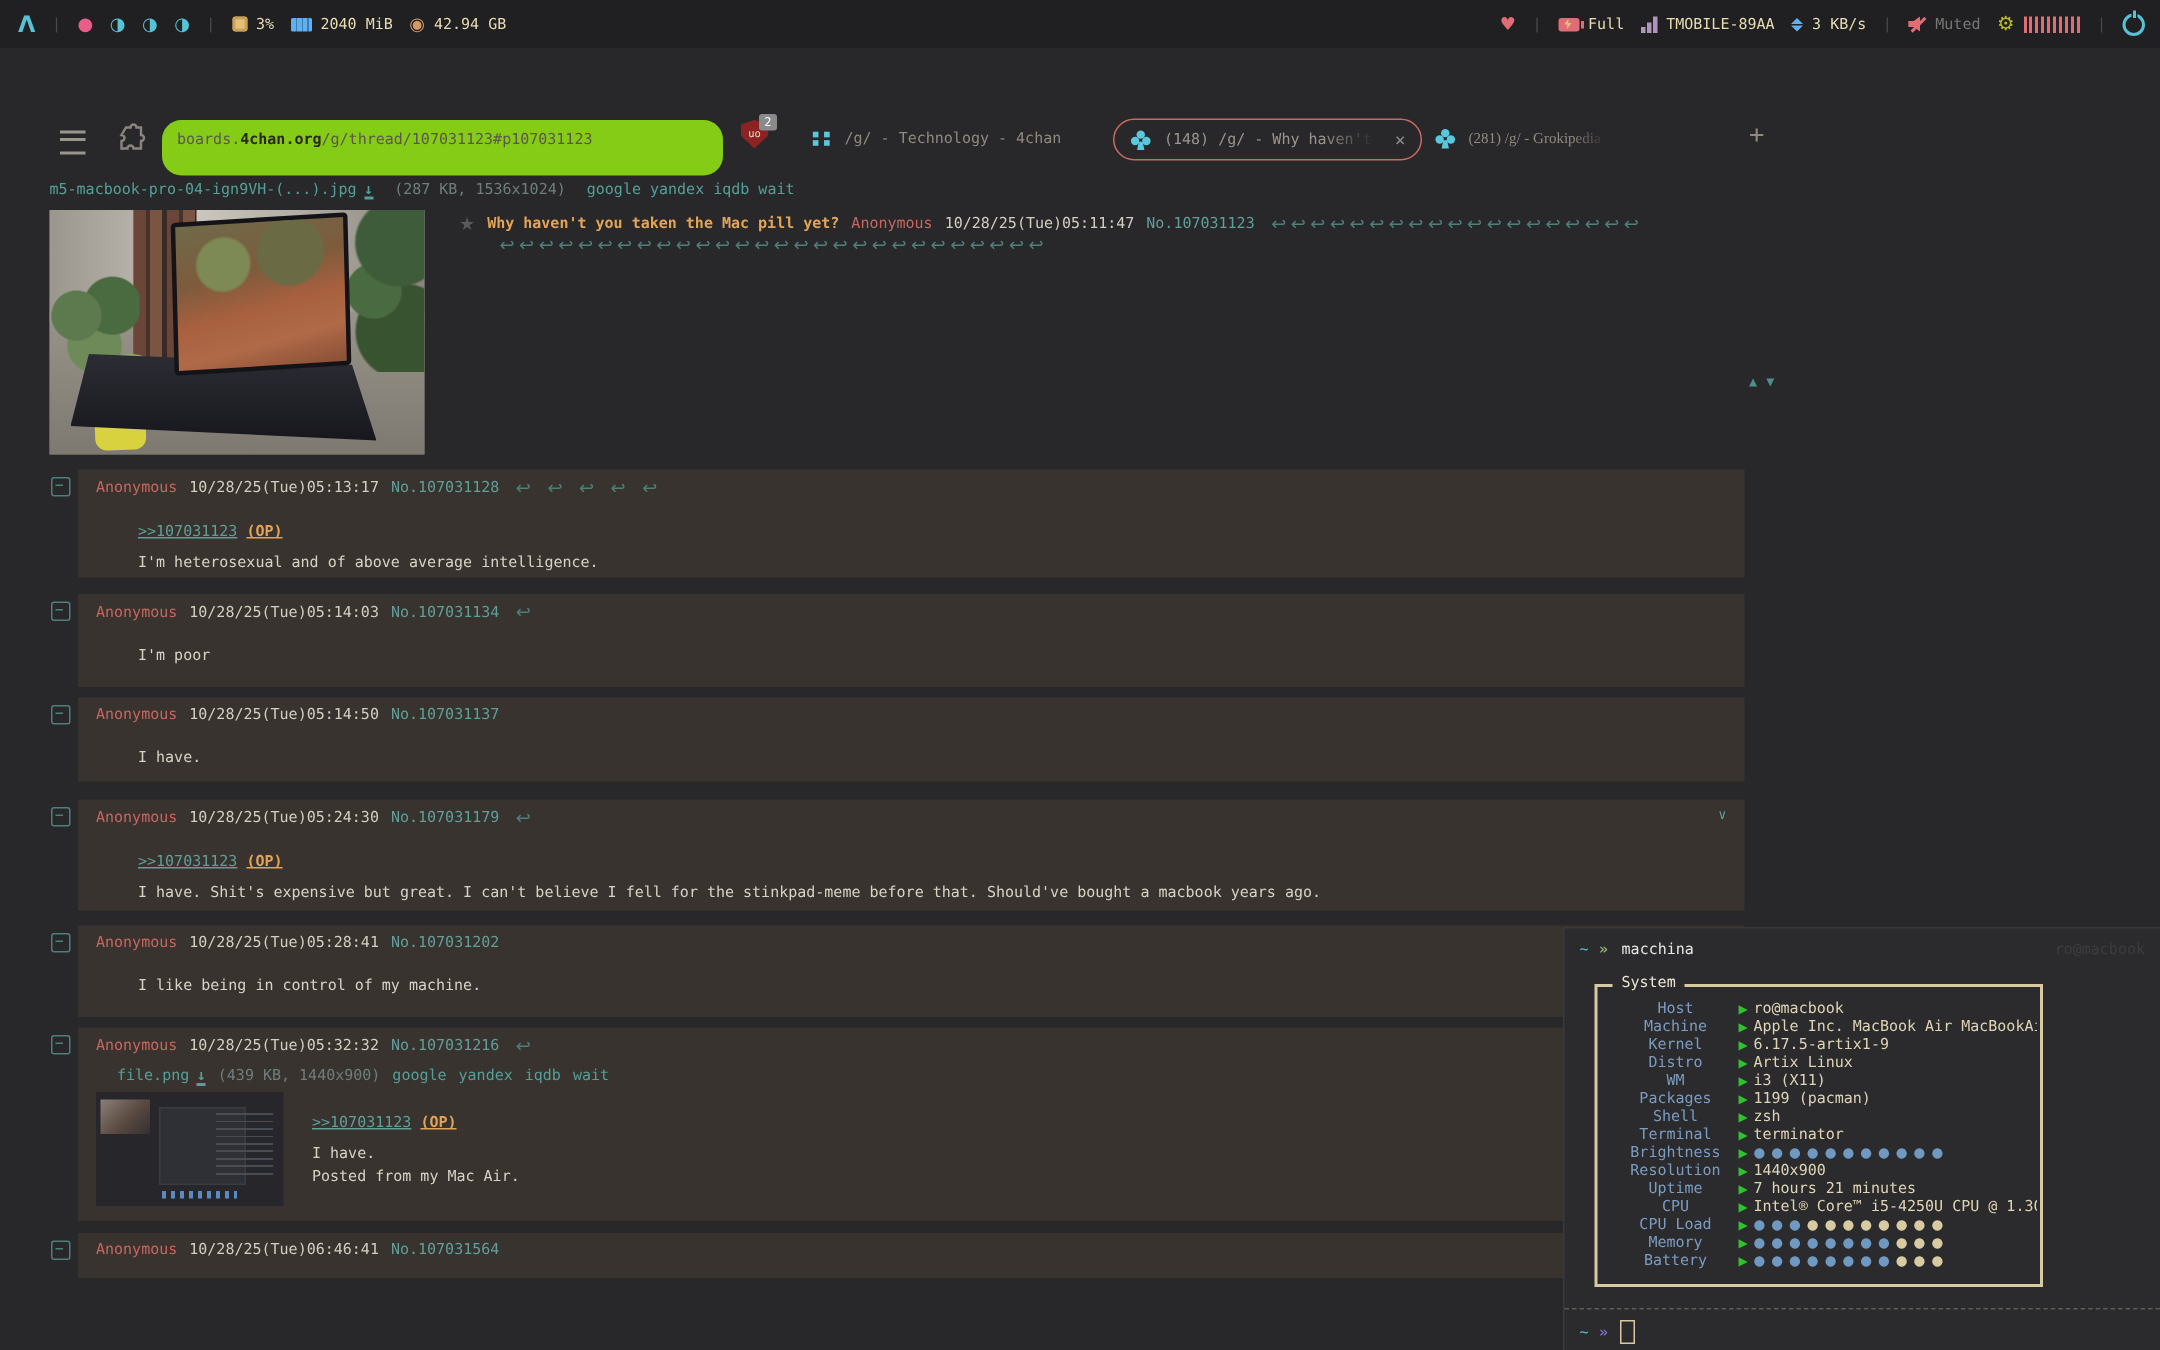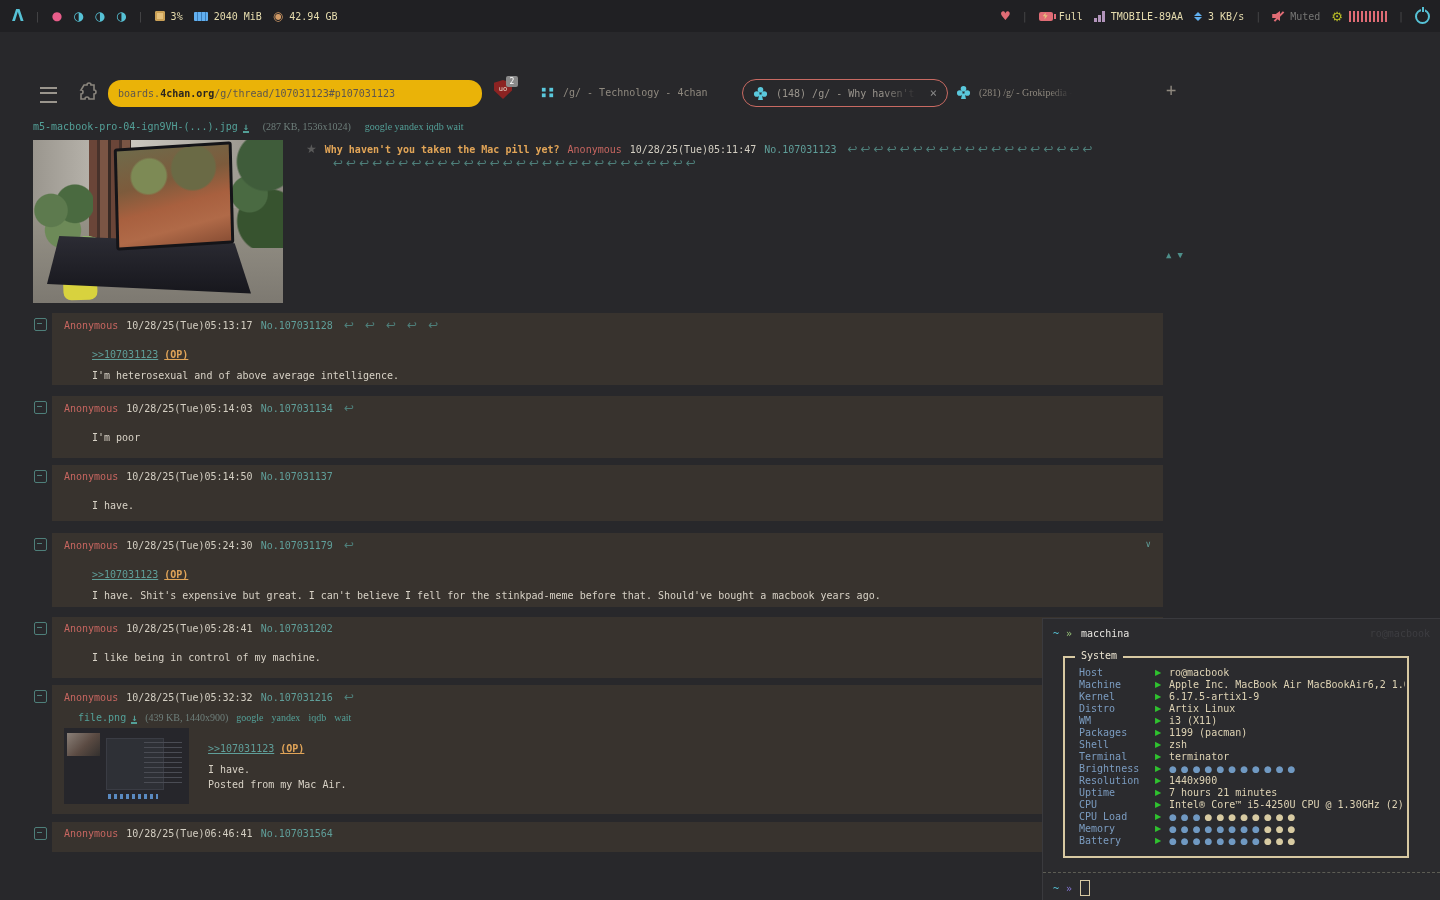--- a/index.html
+++ b/index.html
@@ -43,21 +43,21 @@
   .i-gear{color:#b8bb26;font-size:13px;}
   .i-loadbars{width:38px;height:11px;background:repeating-linear-gradient(90deg,#e06c75 0 2px,transparent 2px 4px);}
   .i-power{position:relative;width:11px;height:11px;border:2px solid #56c2d6;border-radius:50%;}
   .i-power::after{content:"";position:absolute;left:50%;top:-4px;transform:translateX(-50%);width:2px;height:5px;background:#56c2d6;box-shadow:0 0 0 1px #202023;}
 
   
   .hamburger{position:absolute;left:40px;top:87px;width:17px;height:12px;
              border-top:2px solid #9a958d;border-bottom:2px solid #9a958d;}
   .hamburger::after{content:"";display:block;margin-top:3px;height:2px;background:#9a958d;}
   .puzzle{position:absolute;left:78px;top:82px;}
-  .urlbar{position:absolute;left:108px;top:80px;width:374px;height:27px;background:#eab308;border-radius:13px;
+  .urlbar{position:absolute;left:108px;top:80px;width:374px;height:37px;background:#84cc16;border-radius:13px;
           line-height:27px;padding-left:10px;box-sizing:border-box;white-space:nowrap;}
   .url-dim{color:#5d564e;}
   .url-domain{color:#2b2620;font-weight:bold;}
   .ublock{position:absolute;left:494px;top:80px;width:18px;height:19px;background:#8c2322;
           clip-path:polygon(50% 0,100% 15%,100% 55%,50% 100%,0 55%,0 15%);}
   .ublock span{display:block;text-align:center;color:#e8d8c8;font-size:7px;line-height:18px;}
   .ublock-badge{position:absolute;left:506px;top:76px;min-width:10px;height:11px;background:#8a8a8a;color:#fff;
                 font-size:8px;line-height:11px;text-align:center;border-radius:2px;padding:0 1px;}
   .tab{position:absolute;top:85px;display:flex;align-items:center;gap:8px;color:#8f897f;}
   .tab-label{display:inline-block;white-space:pre;overflow:hidden;}
@@ -65,21 +65,21 @@
         mask-image:linear-gradient(90deg,#000 72%,transparent 97%);}
   .tab-active{position:absolute;left:742px;top:79px;width:206px;height:28px;border:1px solid #c96a62;border-radius:14px;
               display:flex;align-items:center;gap:8px;padding:0 10px;box-sizing:border-box;color:#9a958d;}
   .tab-close{margin-left:auto;color:#8a8a8a;font-size:12px;}
   .newtab{position:absolute;left:1166px;top:80px;color:#8f897f;font-size:17px;}
 
   
   .teal{color:#53a098;}
   .op-fileline{position:absolute;left:33px;top:121px;white-space:nowrap;}
   .op-fileline .meta{color:#6e7f7b;}
-  .fl-gap{margin-left:8px;font-family:Liberation Serif, serif;}
+  .fl-gap{margin-left:8px;}
   .dl-icon{color:#53a098;border-bottom:2px solid #53a098;line-height:8px;display:inline-block;margin-left:5px;font-weight:bold;}
   .op-header{position:absolute;left:306px;top:142px;display:flex;align-items:center;gap:8px;white-space:nowrap;}
   .star-icon{color:#5a5a5a;font-size:12px;}
   .op-subject{color:#e2a557;font-weight:bold;}
   .p-author{color:#c76660;}
   .p-date{color:#d3cec2;}
   .p-no{color:#5f9e99;}
   .reply-arrow{color:#4e7f7a;font-size:12px;margin-left:3px;font-family:"DejaVu Sans",sans-serif;line-height:1;}
   .op-arrows2{position:absolute;left:330px;top:157px;white-space:nowrap;}
   .scroll-arrows{position:absolute;left:1166px;top:250px;color:#4e8f8a;font-size:9px;letter-spacing:6px;}
@@ -142,21 +142,21 @@
            background:repeating-linear-gradient(90deg,#5a8ac0 0 3px,transparent 3px 6px);}
 
   
   .terminal{position:absolute;left:1042px;top:618px;width:398px;height:282px;background:#2b2b2e;
             border-top:1px solid #3a3a3e;border-left:1px solid #3a3a3e;box-sizing:border-box;}
   .t-prompt1{position:absolute;left:10px;top:9px;}
   .t-tilde{color:#56c2d6;}
   .t-chev-green{color:#98c379;margin-left:7px;}
   .t-cmd{color:#e8e6e1;margin-left:9px;}
   .t-watermark{position:absolute;right:10px;top:9px;color:#3d3d41;}
-  .sys-box{position:absolute;left:20px;top:37px;width:346px;height:202px;border:2px solid #d8c9a2;box-sizing:border-box;}
+  .sys-box{position:absolute;left:20px;top:37px;width:299px;height:202px;border:2px solid #d8c9a2;box-sizing:border-box;text-align:center;}
   .sys-title{position:absolute;left:10px;top:-8px;background:#2b2b2e;padding:0 6px;color:#ece5d2;}
   .sys-rows{position:absolute;left:14px;top:8px;right:2px;bottom:2px;overflow:hidden;}
   .sys-row{display:flex;align-items:center;height:12px;white-space:nowrap;overflow:hidden;}
   .sys-label{width:76px;flex:none;color:#7b9cc0;}
   .sys-arrow{width:14px;flex:none;color:#2fc22f;font-size:8px;font-family:"DejaVu Sans",sans-serif;}
   .sys-value{color:#ded3b4;}
   .dot{font-size:9px;letter-spacing:4px;font-family:"DejaVu Sans",sans-serif;}
   .dot-blue{color:#7099c2;}
   .dot-cream{color:#d8cba2;}
   .t-dash{position:absolute;left:0;right:0;top:253px;border-top:1px dashed #5c5c54;}

